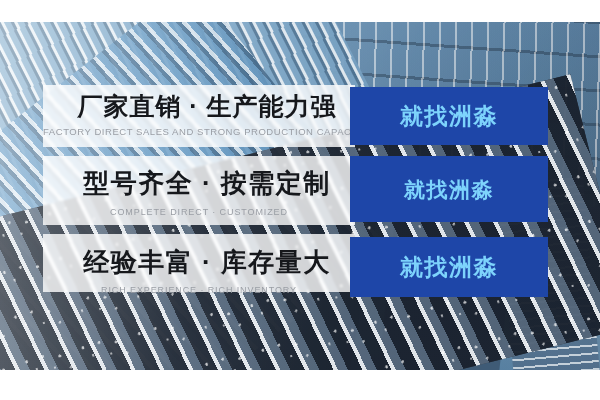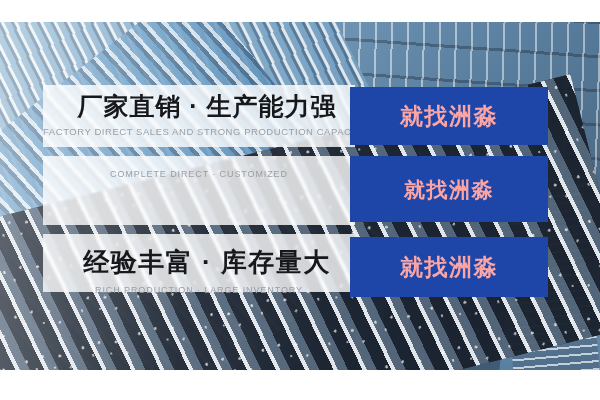--- a/index.html
+++ b/index.html
@@ -254,21 +254,21 @@
   }
   .panel-2 .panel-sub { font-size: 9px; letter-spacing: 0.9px; margin-top: 7px; }
   .panel-3 .panel-sub { font-size: 9px; letter-spacing: 0.9px; margin-top: 6px; }
 
   
   .cta {
     position: absolute;
     left: 350px;
     width: 198px;
     background: #1e46a8;
-    color: #fca5a5;
+    color: #7dd3fc;
     display: flex;
     align-items: center;
     justify-content: center;
     text-align: right;
   }
   .cta-1 { top: 87px;  height: 58px; }
   .cta-2 { top: 156px; height: 66px; }
   .cta-3 { top: 237px; height: 60px; }
 
   .cta-label {
@@ -304,26 +304,27 @@
   <div class="letterbox-bottom"></div>
 
   <div class="panels">
 
     <div class="panel panel-1">
       <div class="panel-title">厂家直销 · 生产能力强</div>
       <div class="panel-sub">FACTORY DIRECT SALES AND STRONG PRODUCTION CAPACITY</div>
     </div>
 
     <div class="panel panel-2">
+      <div class="panel-title">型号齐全 · 按需定制</div>
       <div class="panel-sub">COMPLETE DIRECT · CUSTOMIZED</div>
     </div>
 
     <div class="panel panel-3">
       <div class="panel-title">经验丰富 · 库存量大</div>
-      <div class="panel-sub">RICH PRODUCTION · LARGE INVENTORY</div>
+      <div class="panel-sub">RICH EXPERIENCE · RICH INVENTORY</div>
     </div>
 
   </div>
 
   <div class="cta cta-1">
     <span class="cta-label">就找洲淼</span>
   </div>
   <div class="cta cta-2">
     <span class="cta-label">就找洲淼</span>
   </div>

